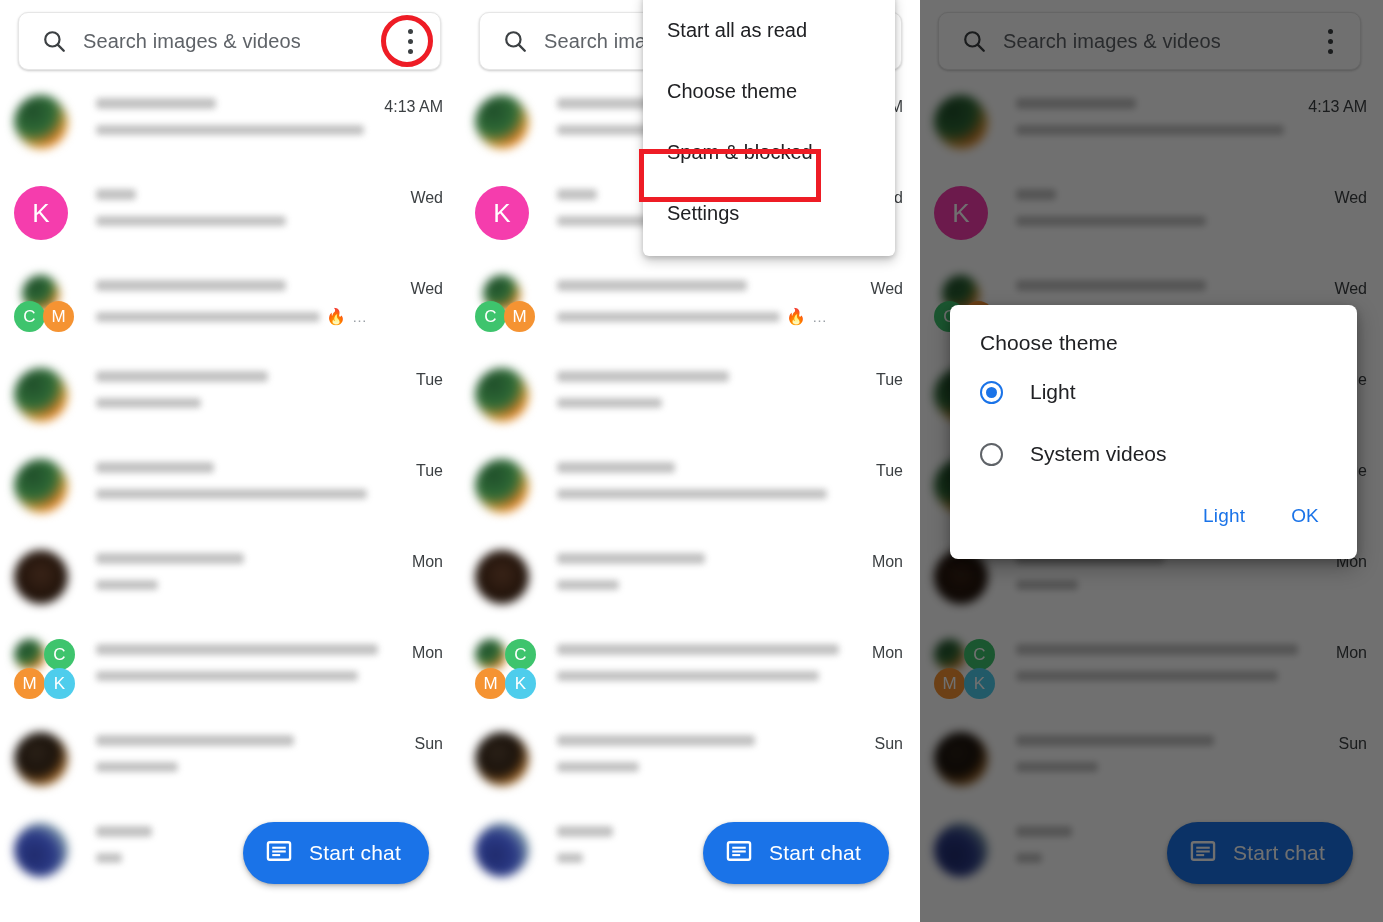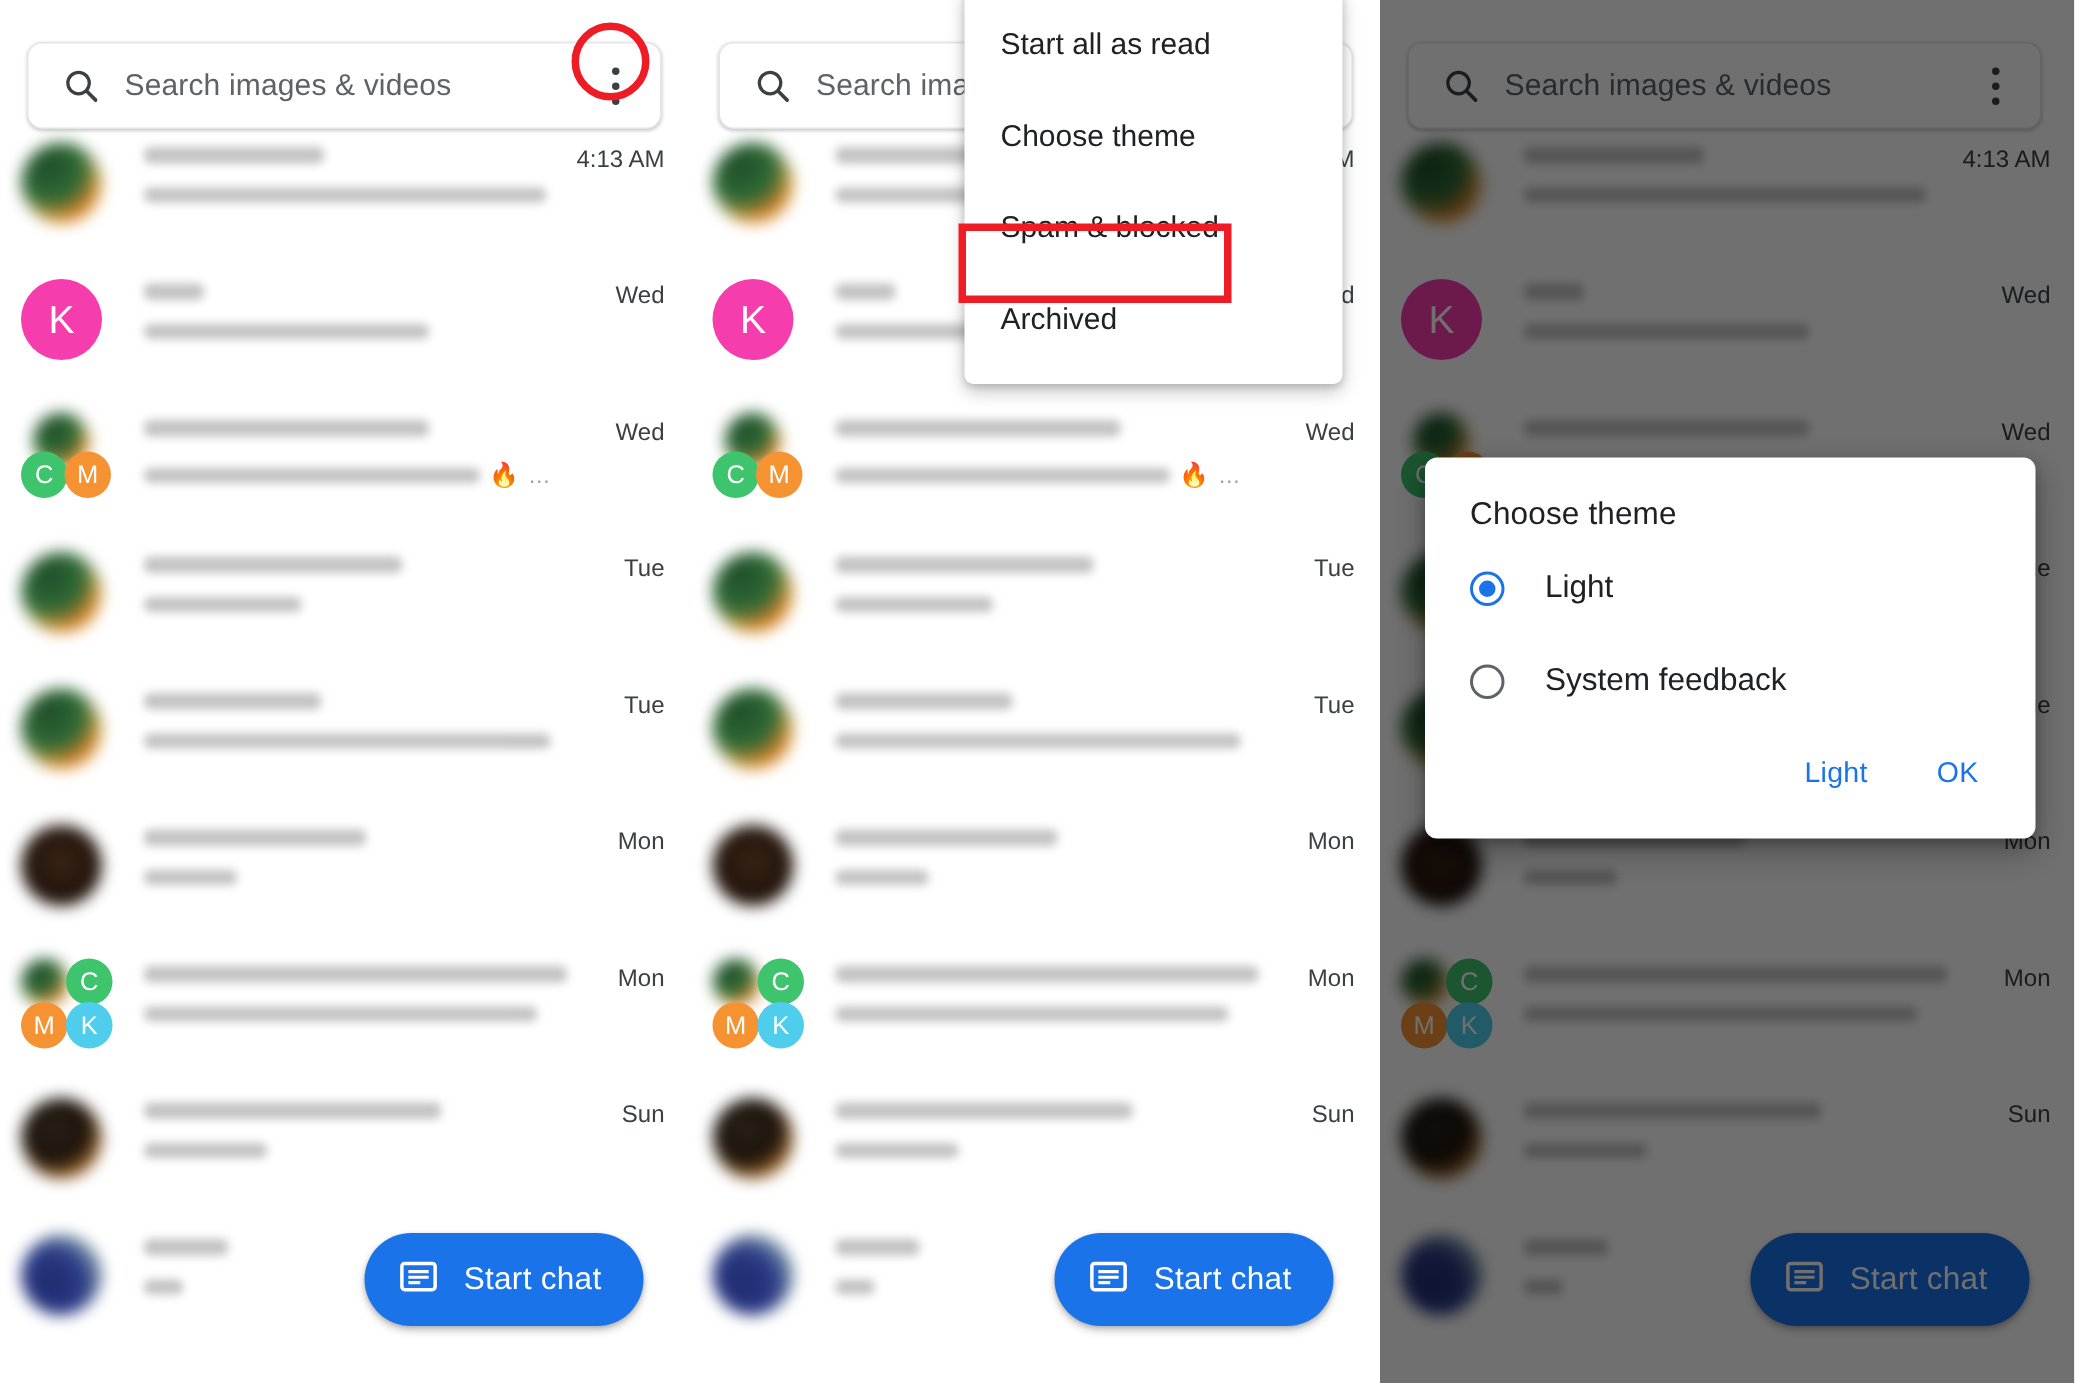--- a/index.html
+++ b/index.html
@@ -27,21 +27,21 @@
   #divider-2 { left: 919px; }
 
   
   .searchbar {
     position: absolute; left: 18px; top: 12px;
     width: 423px; height: 58px;
     background: #ffffff;
     border: 1px solid #e6e6e6;
     border-radius: 10px;
     box-shadow: 0 1px 3px rgba(0,0,0,0.14), 0 1px 2px rgba(0,0,0,0.08);
-    display: flex; align-items: center; margin-top: 16px;
+    display: flex; align-items: center;
   }
   .search-icon { margin-left: 22px; width: 26px; height: 26px; flex: 0 0 auto; }
   .search-icon svg { display: block; }
   .search-placeholder {
     margin-left: 16px;
     font-size: 20px;
     color: #5f6368;
     letter-spacing: .1px;
     white-space: nowrap;
     flex: 1 1 auto;
@@ -477,21 +477,21 @@
           <line x1="6.2" y1="15.5" x2="13" y2="15.5" stroke="#ffffff" stroke-width="1.8"></line>
         </svg>
       </span>
       <span class="fab-label">Start chat</span>
     </div>
 
     <div class="menu" id="overflow-menu">
         <div class="menu-item">Start all as read</div>
         <div class="menu-item">Choose theme</div>
         <div class="menu-item">Spam &amp; blocked</div>
-        <div class="menu-item">Archived</div>
+        <div class="menu-item">Settings</div>
       </div>
     <div class="menu-highlight" style="left:178px; top:149px; width:182px; height:53px;"></div>
   </div>
 
   <div class="panel" id="panel-3">
 
     <div class="searchbar">
       <span class="search-icon">
         <svg width="26" height="26" viewBox="0 0 24 24">
           <circle cx="10.5" cy="10.5" r="6.6" fill="none" stroke="#3c4043" stroke-width="2"></circle>
@@ -640,21 +640,21 @@
 
     <div class="dialog">
       <div class="dialog-title">Choose theme</div>
       <div id="theme-options">
           <div class="radio-row">
             <span class="radio checked"></span>
             <span class="radio-label">Light</span>
           </div>
           <div class="radio-row">
             <span class="radio"></span>
-            <span class="radio-label">System feedback</span>
+            <span class="radio-label">System videos</span>
           </div>
         </div>
       <div class="dialog-actions">
         <span class="dialog-btn">Light</span>
         <span class="dialog-btn">OK</span>
       </div>
     </div>
   </div>
 
   <div class="panel-divider" id="divider-1"></div>

